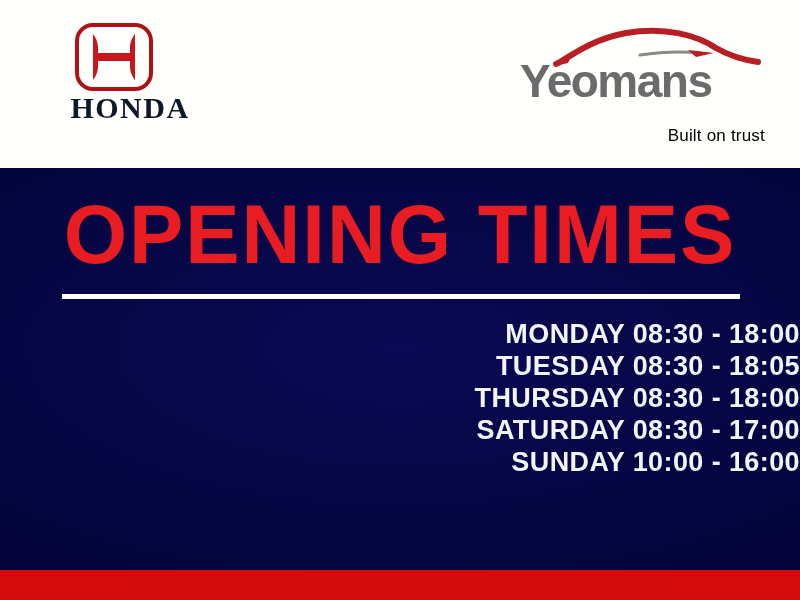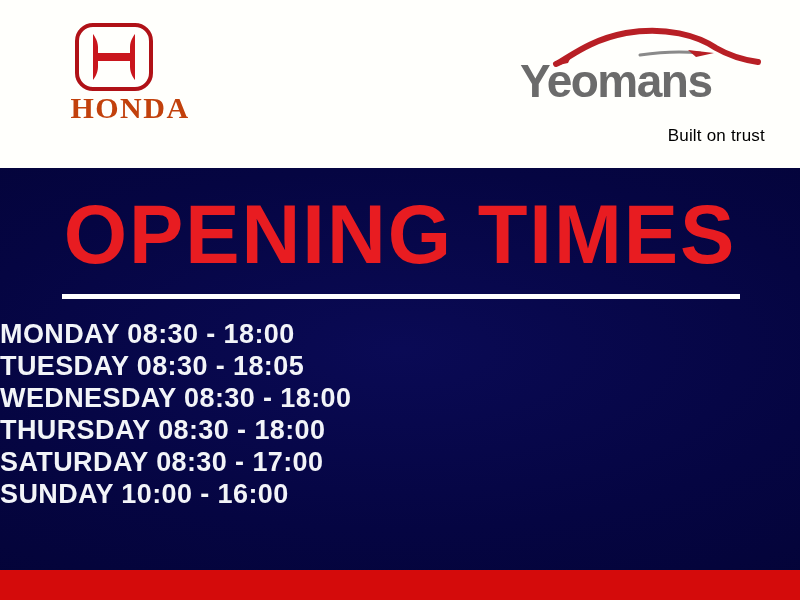--- a/index.html
+++ b/index.html
@@ -47,21 +47,21 @@
   .honda-wordmark {
     position: absolute;
     left: 0;
     top: 71px;
     width: 170px;
     text-align: center;
     font-family: "Liberation Serif", serif;
     font-weight: bold;
     font-size: 30px;
     letter-spacing: 1.5px;
-    color: #c2410c;
+    color: #0f172a;
     line-height: 1;
     white-space: nowrap;
   }
 
   
   .yeomans-logo {
     position: absolute;
     left: 520px;
     top: 22px;
     width: 248px;
@@ -131,21 +131,21 @@
     width: 678px;
     height: 5px;
     background: #ffffff;
   }
 
   .hours {
     position: absolute;
     left: 0;
     top: 318px;
     width: 800px;
-    text-align: left;
+    text-align: right;
   }
   .hours-row {
     font-size: 27px;
     font-weight: bold;
     color: #f2f4f8;
     line-height: 32px;
     letter-spacing: 0.4px;
     white-space: nowrap;
   }
 
@@ -208,21 +208,20 @@
 
   <div class="navy"></div>
 
   <div class="title">OPENING TIMES</div>
 
   <div class="rule"></div>
 
   <div class="hours">
     <div class="hours-row">MONDAY 08:30 - 18:00</div>
     <div class="hours-row">TUESDAY 08:30 - 18:05</div>
-    <div class="hours-row">WEDNESDAY 08:30 - 18:00</div>
     <div class="hours-row">THURSDAY 08:30 - 18:00</div>
     <div class="hours-row">SATURDAY 08:30 - 17:00</div>
     <div class="hours-row">SUNDAY 10:00 - 16:00</div>
   </div>
 
   <div class="footer"></div>
 
 </div>
 
 </body></html>

